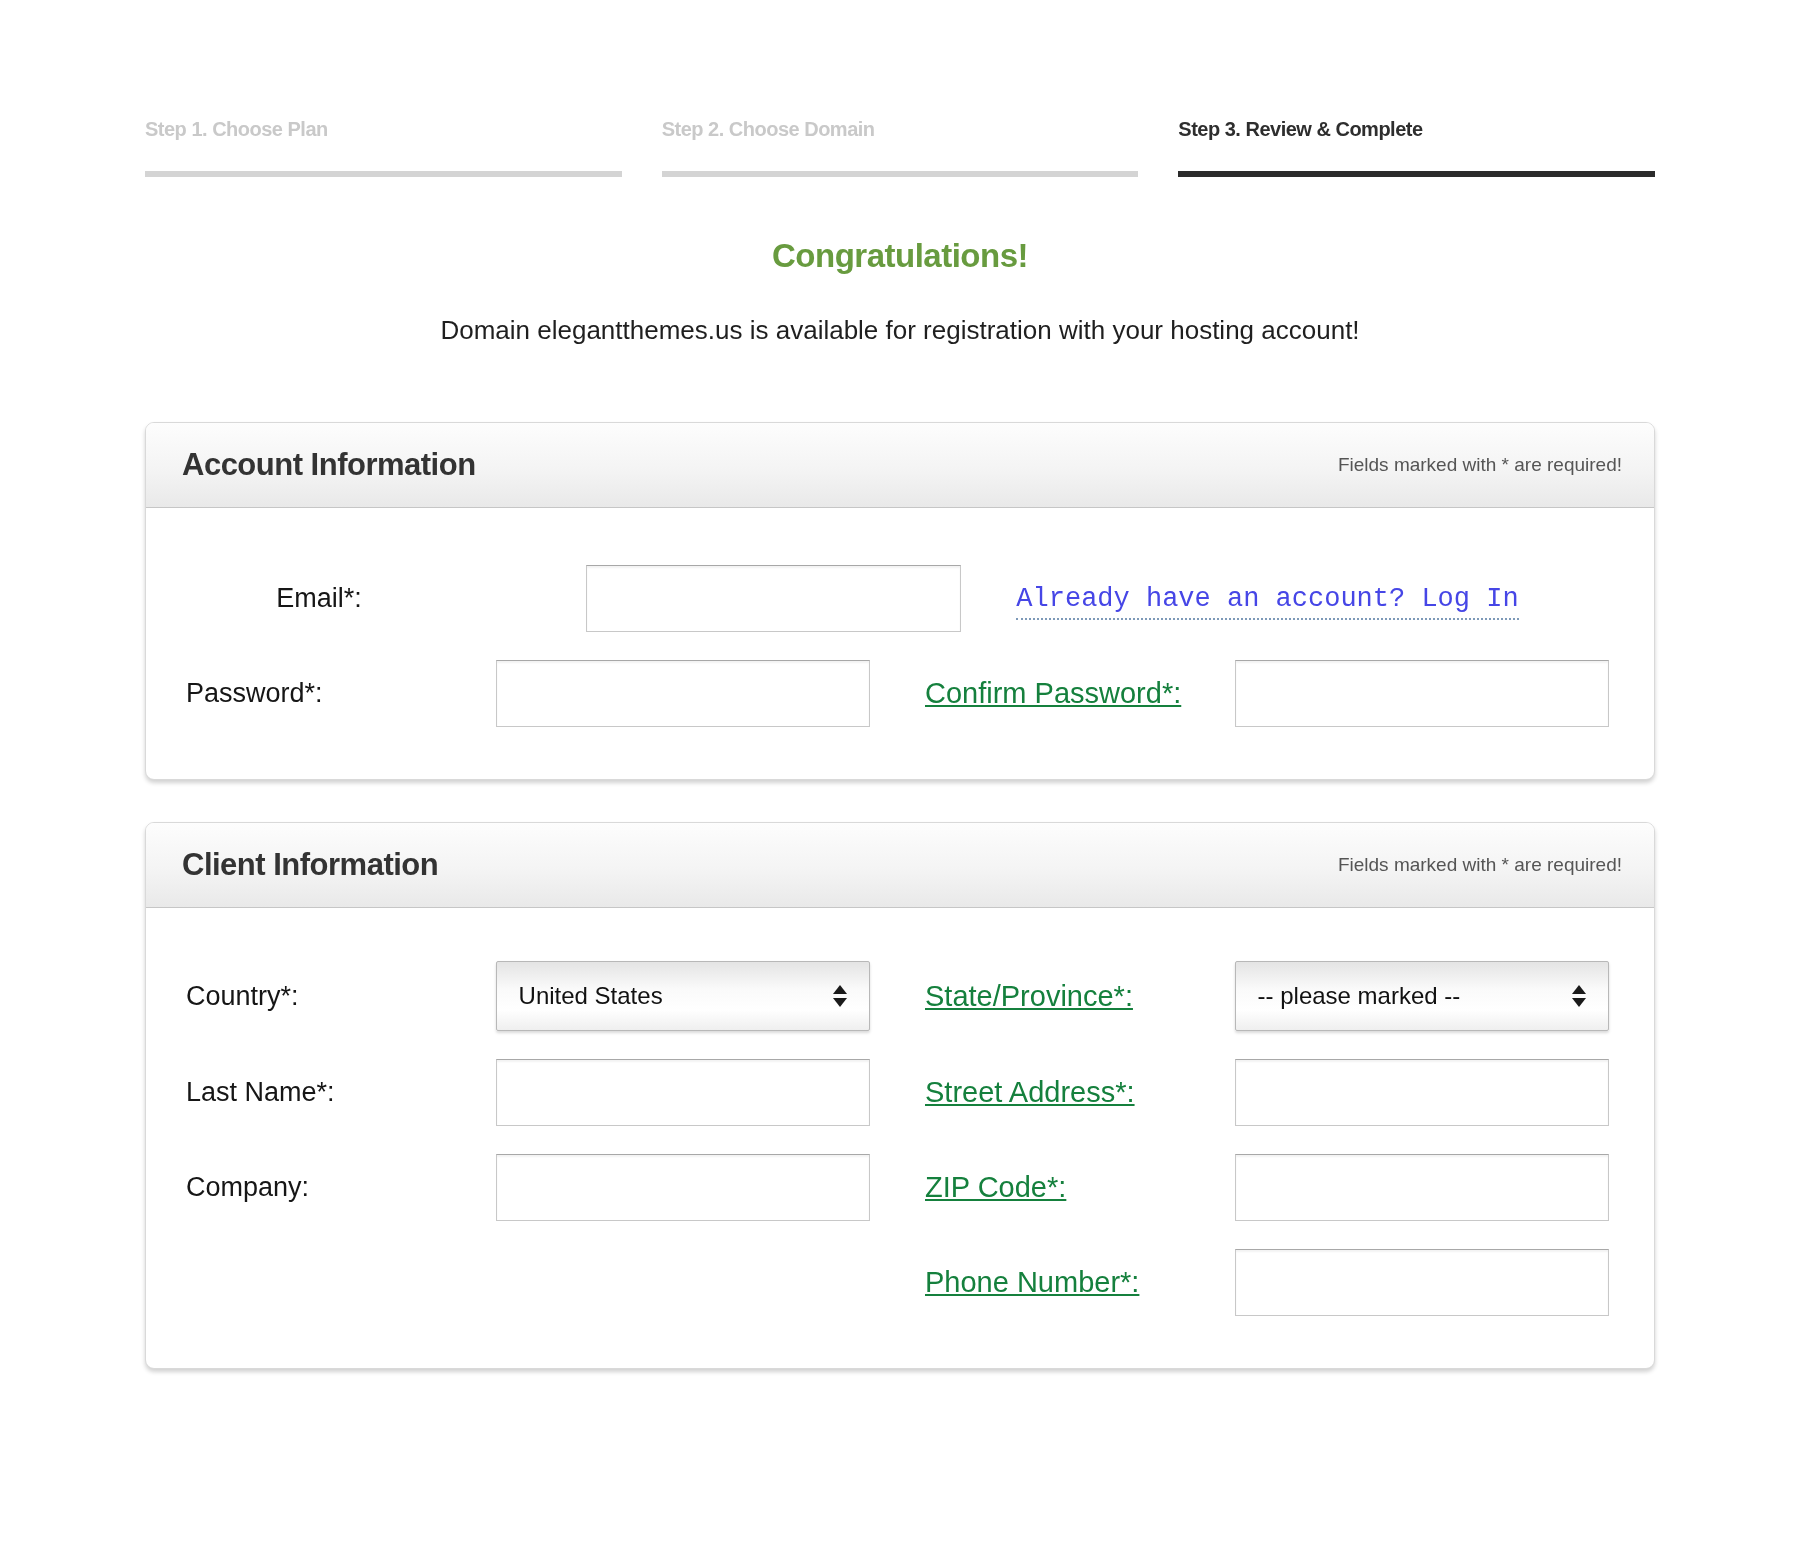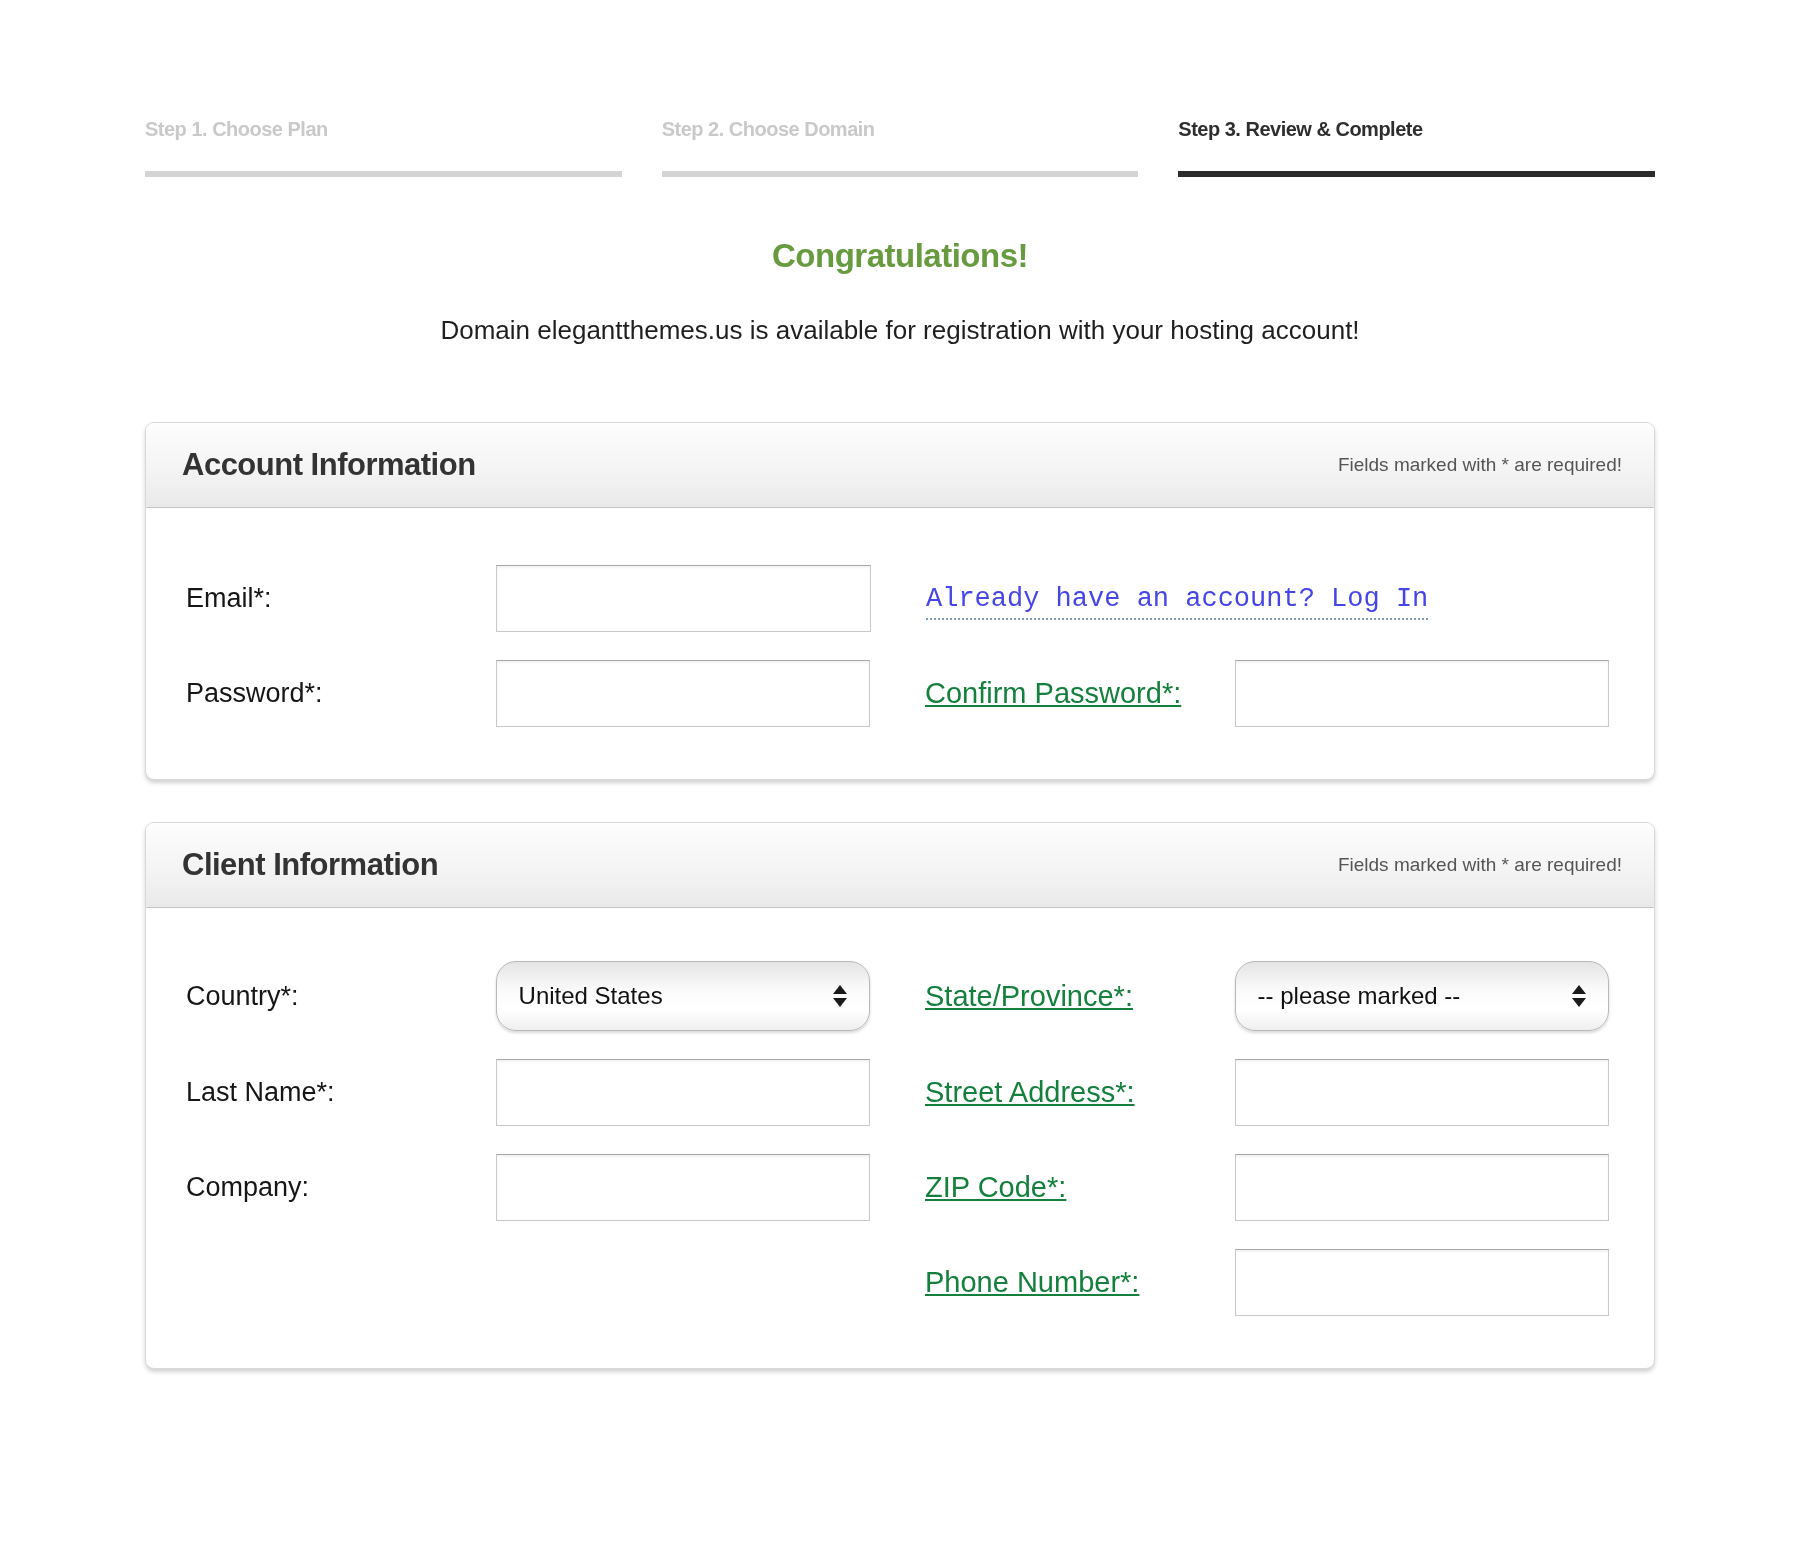--- a/index.html
+++ b/index.html
@@ -65,21 +65,21 @@
   }
   .panel-title {
     font-size: 31px;
     font-weight: 800;
     letter-spacing: -0.5px;
     color: #333333;
   }
   .required-note { font-size: 19px; color: #555555; }
 
   .panel-body { padding: 57px 45px 52px 40px; }
-  .form-row { display: flex; align-items: center; margin-bottom: 28px; }
+  .form-row { display: flex; align-items: center; margin-bottom: 28px; justify-content: center; }
   .form-row:last-child { margin-bottom: 0; }
   .col-label-1 { width: 310px; font-size: 27px; color: #161616; }
   .col-field-1 { width: 375px; }
   .col-label-2 { width: 310px; margin-left: 55px; font-size: 29px; color: #15803d; text-decoration: underline; }
   .col-field-2 { width: 375px; }
   .col-wide-2 { margin-left: 55px; }
 
   .text-input {
     width: 100%;
     height: 67px;
@@ -90,21 +90,21 @@
     font-size: 24px;
     font-family: "Liberation Sans", "DejaVu Sans", sans-serif;
     padding: 0 14px;
     outline: none;
   }
 
   .select-box {
     width: 100%;
     height: 70px;
     border: 1px solid #b8b8b8;
-    border-radius: 20px;
+    border-radius: 2px;
     background: linear-gradient(180deg, #e4e4e4 0%, #fafafa 40%, #ffffff 70%, #efefef 100%);
     box-shadow: 0 2px 3px rgba(0,0,0,0.15);
     display: flex;
     align-items: center;
     justify-content: space-between;
     padding: 0 22px;
     cursor: pointer;
     gap: 34px;
   }
   .select-value { font-size: 24px; color: #111111; }

